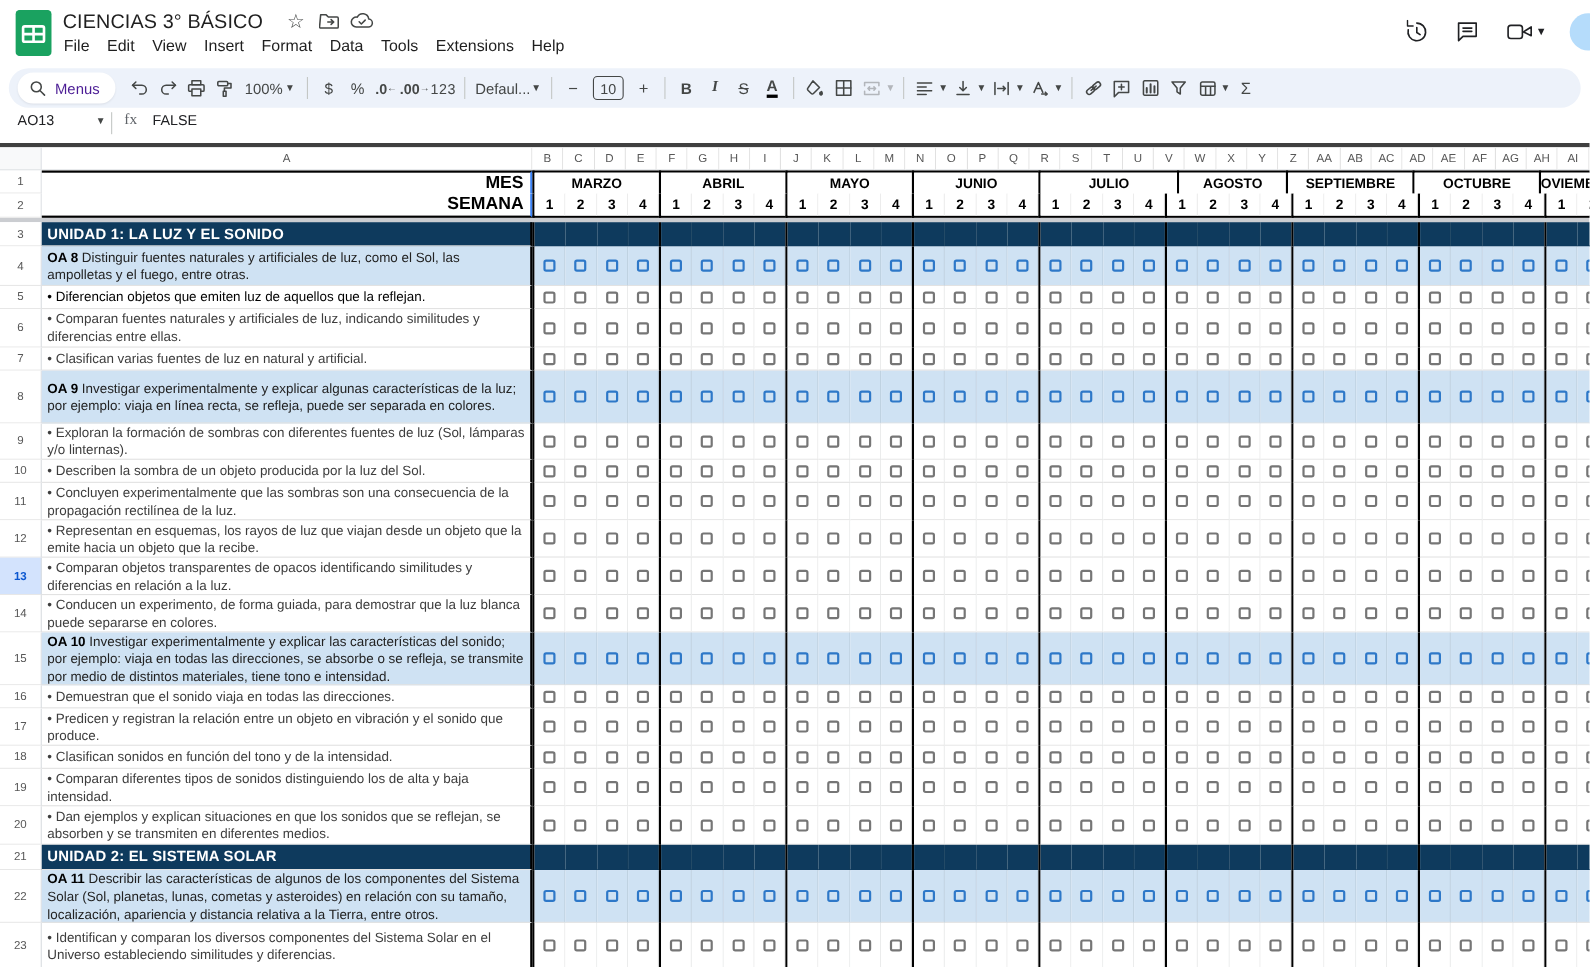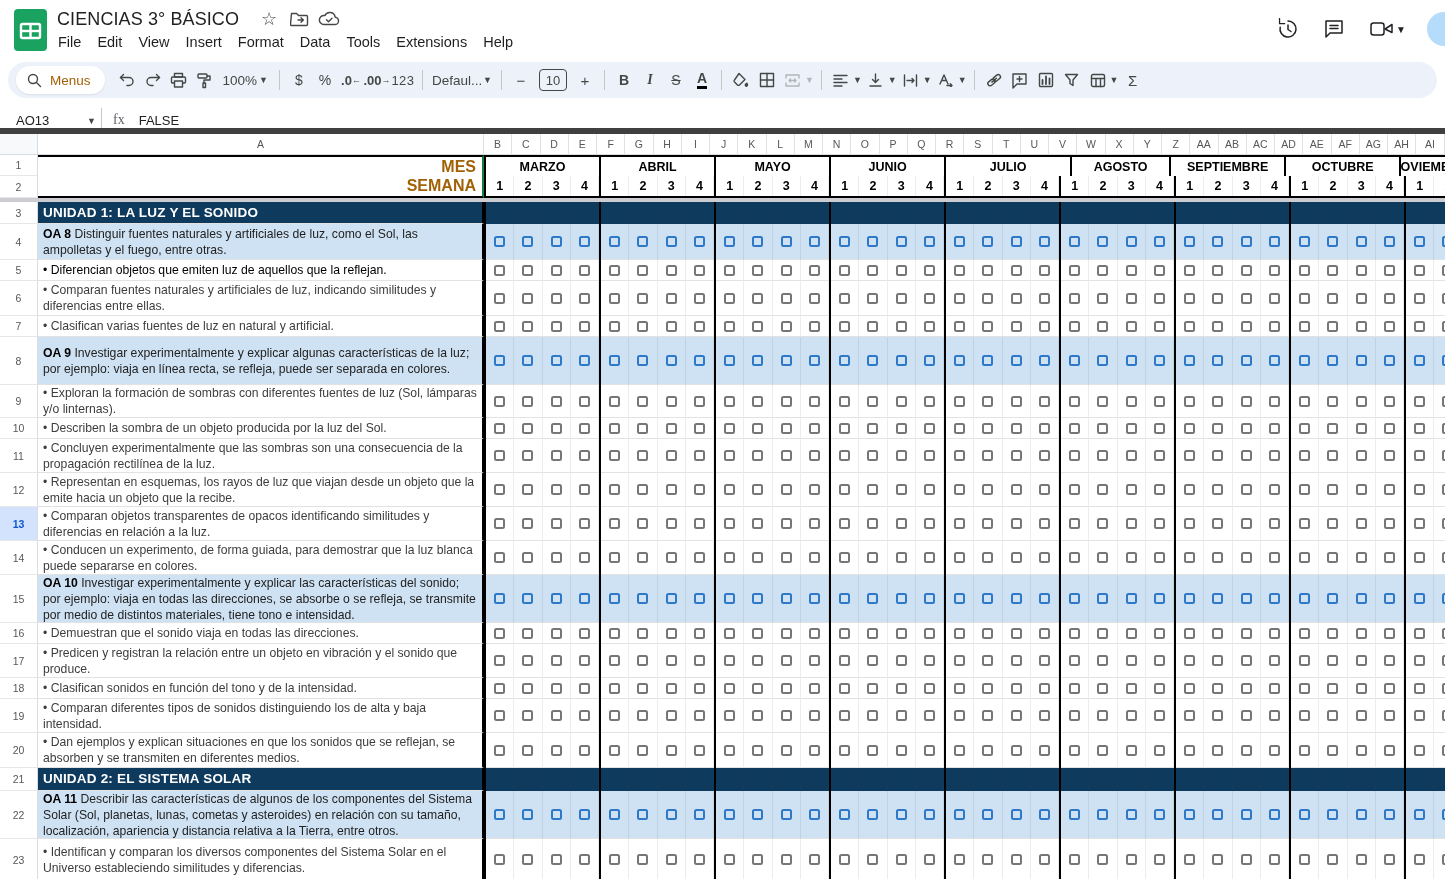--- a/index.html
+++ b/index.html
@@ -25,56 +25,56 @@
   .tr-ic{width:30px;height:30px;display:flex;align-items:center;justify-content:center}
   .tr-ic svg{stroke:#202124;fill:none;stroke-width:1.5;stroke-linecap:round;stroke-linejoin:round}
   .avatar{width:34px;height:34px;border-radius:50%;background:#b5dcfb;margin-right:-16px}
   .chev{font-size:10px;color:#202124;margin-left:2px}
 
   
   .toolbar{position:absolute;top:62px;left:8px;width:1429px;height:36px;background:#edf2fa;
     border-radius:20px;display:flex;align-items:center;padding:0 8px;gap:2px}
   .menus-pill{height:28px;background:#fff;border-radius:16px;display:flex;align-items:center;
     gap:8px;padding:0 14px 0 10px;margin-right:8px;box-shadow:0 1px 2px rgba(0,0,0,.08)}
-  .menus-pill span{font-size:13.5px;color:#a16207}
+  .menus-pill span{font-size:13.5px;color:#4c1d95}
   .tdiv{width:1px;height:20px;background:#c4c7c5;margin:0 5px;flex:0 0 1px}
   .ttext{font-size:13px;color:var(--icon);font-weight:700}
   .zoom-box{display:flex;align-items:center;gap:4px;padding:0 4px;font-weight:400;font-size:13.5px;color:var(--icon)}
   .font-name{font-size:13.5px;color:var(--icon);width:64px;display:flex;justify-content:space-between;align-items:center;padding:0 2px}
   .size-box{width:28px;height:22px;border:1px solid var(--icon);border-radius:4px;display:flex;
     align-items:center;justify-content:center;font-size:13px;color:var(--icon);margin:0 4px}
   .bi{font-size:14px;font-weight:700;color:var(--icon);width:24px;text-align:center}
   .strike{text-decoration:line-through;font-weight:400;font-size:14px}
   .a-under{font-weight:700;border-bottom:3px solid #000;line-height:1;padding-bottom:1px}
   .dd{font-size:9px;color:var(--icon);margin-left:-2px}
   .grayed svg{stroke:#b3b6bb}
 
   
-  .fbar{position:absolute;top:102px;left:0;width:1445px;height:32px;display:flex;align-items:flex-end;
-    border-bottom:6px solid #404040}
+  .fbar{position:absolute;top:102px;left:0;width:1445px;height:32px;display:flex;align-items:flex-start;
+    border-bottom:4px solid #404040}
   .namebox{width:96px;padding-left:16px;font-size:13px;color:#202124;display:flex;align-items:center;justify-content:space-between}
   .fx{font-family:"Liberation Serif",serif;color:#5f6368;font-size:14px;margin:0 14px 0 6px}
   .fvalue{font-size:13px;color:#202124}
 
   
   .sheet{position:absolute;top:134px;left:0;width:1445px;height:745px;overflow:hidden;background:#fff}
   .r{display:flex;width:1460px}
   .rn{flex:0 0 var(--rn);display:flex;align-items:center;justify-content:center;
     font-size:10.5px;color:#575757;border-right:1px solid #d9dce0;border-bottom:1px solid #e7e7e7;background:#fff}
   .rn.sel{background:#d3e3fd;color:#0b57d0;font-weight:700}
   .corner{flex:0 0 var(--rn);background:#f8f9fa;border-right:1px solid #d9dce0;border-bottom:1px solid #d9dce0}
   .colhead{flex:0 0 var(--acol);display:flex;align-items:center;justify-content:center;
     font-size:10.5px;color:#575757;border-right:1px solid #e1e1e1;border-bottom:1px solid #d9dce0;background:#fff}
   .colhead.wk{flex:0 0 var(--wk)}
   .letters{height:21px}
   .hrow{height:21px}
   .hrow2{height:22px}
   .alabel{flex:0 0 var(--acol);display:flex;align-items:center;justify-content:flex-end;
-    padding-right:6px;font-size:12.5px font-weight:700;font-weight:700;color:#a16207;
-    border-right:2px solid #15803d;background:#fff}
+    padding-right:6px;font-size:12.5px font-weight:700;font-weight:700;color:#000000;
+    border-right:2px solid #3b82f6;background:#fff}
   .hrow .alabel{border-top:2px solid #000}
   .hrow2 .alabel{border-bottom:2px solid #000}
   .mgrp{display:flex;border-left:2px solid #000}
   .hrow .mgrp{border-top:2px solid #000}
   .hrow2 .mgrp{border-bottom:2px solid #000}
   .mname{display:flex;align-items:center;justify-content:center;font-size:12.5px;font-weight:700;color:#000;background:#fff;overflow:hidden;white-space:nowrap}
   .wcell{flex:0 0 var(--wk);display:flex;align-items:center;justify-content:center;
     font-size:12.5px;font-weight:700;color:#000;border-right:1px solid #ececec;background:#fff}
   .fdiv{height:4px;background:#cbcdd1;width:1445px}
 

